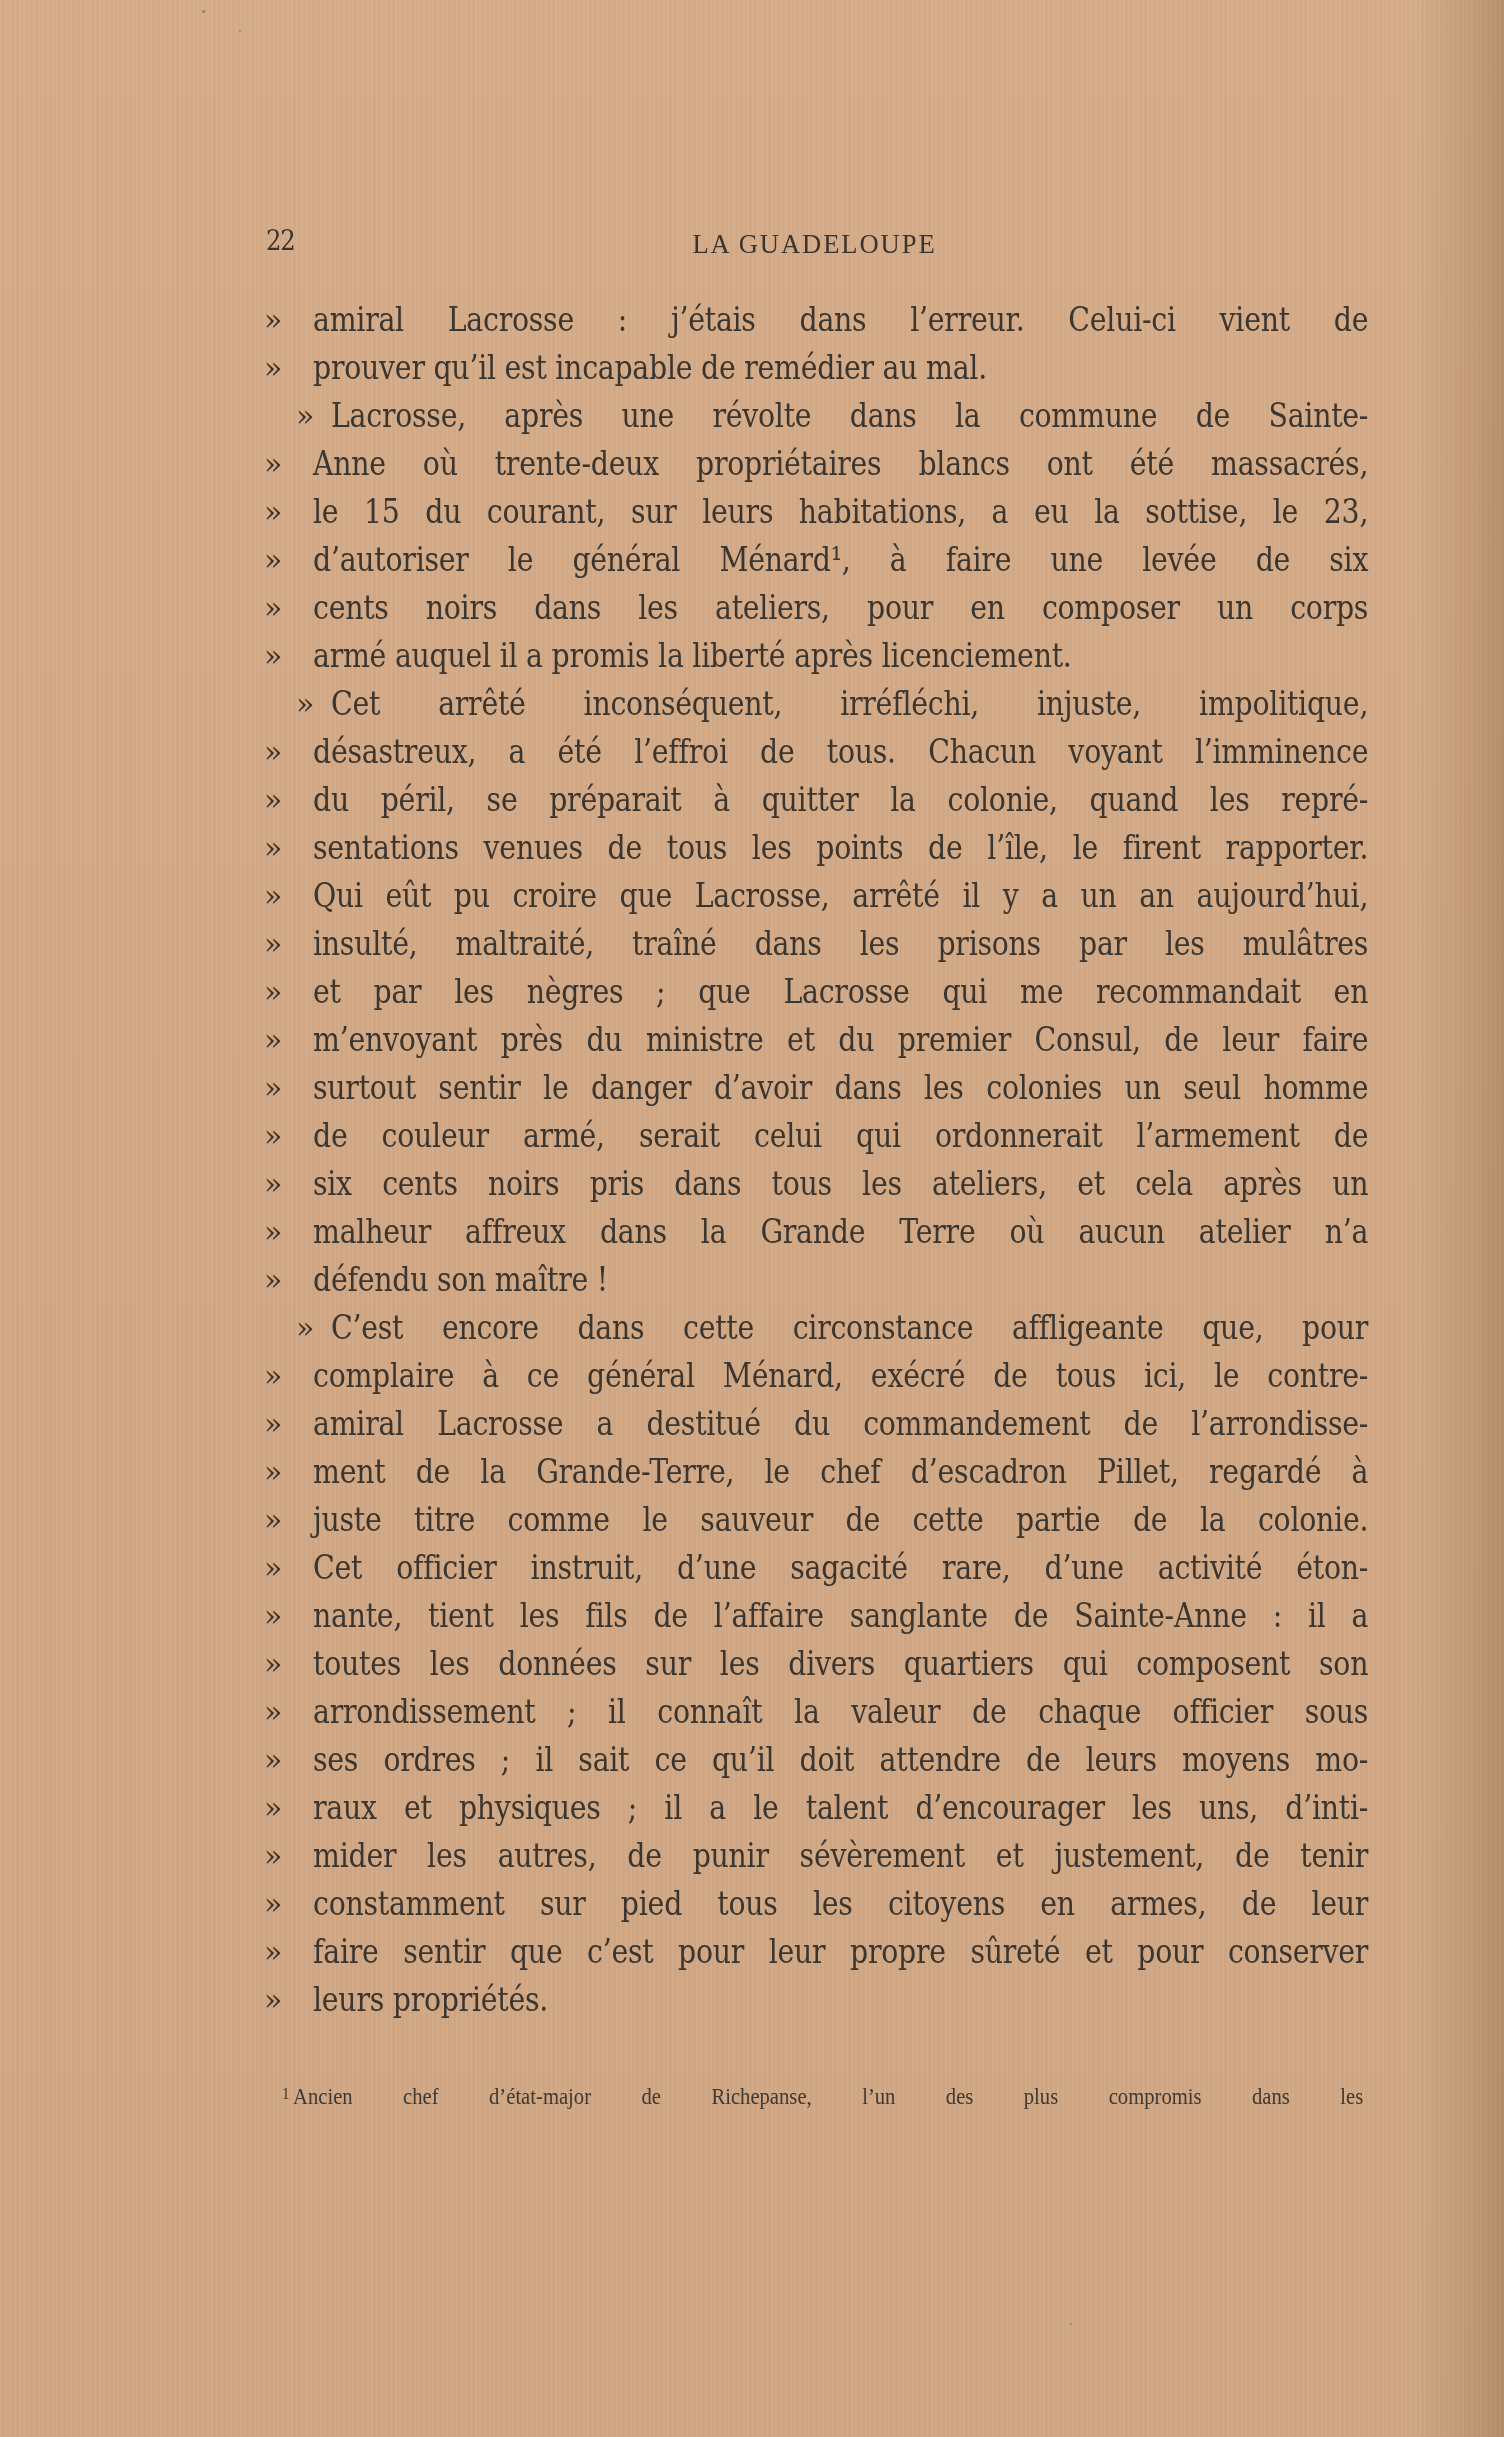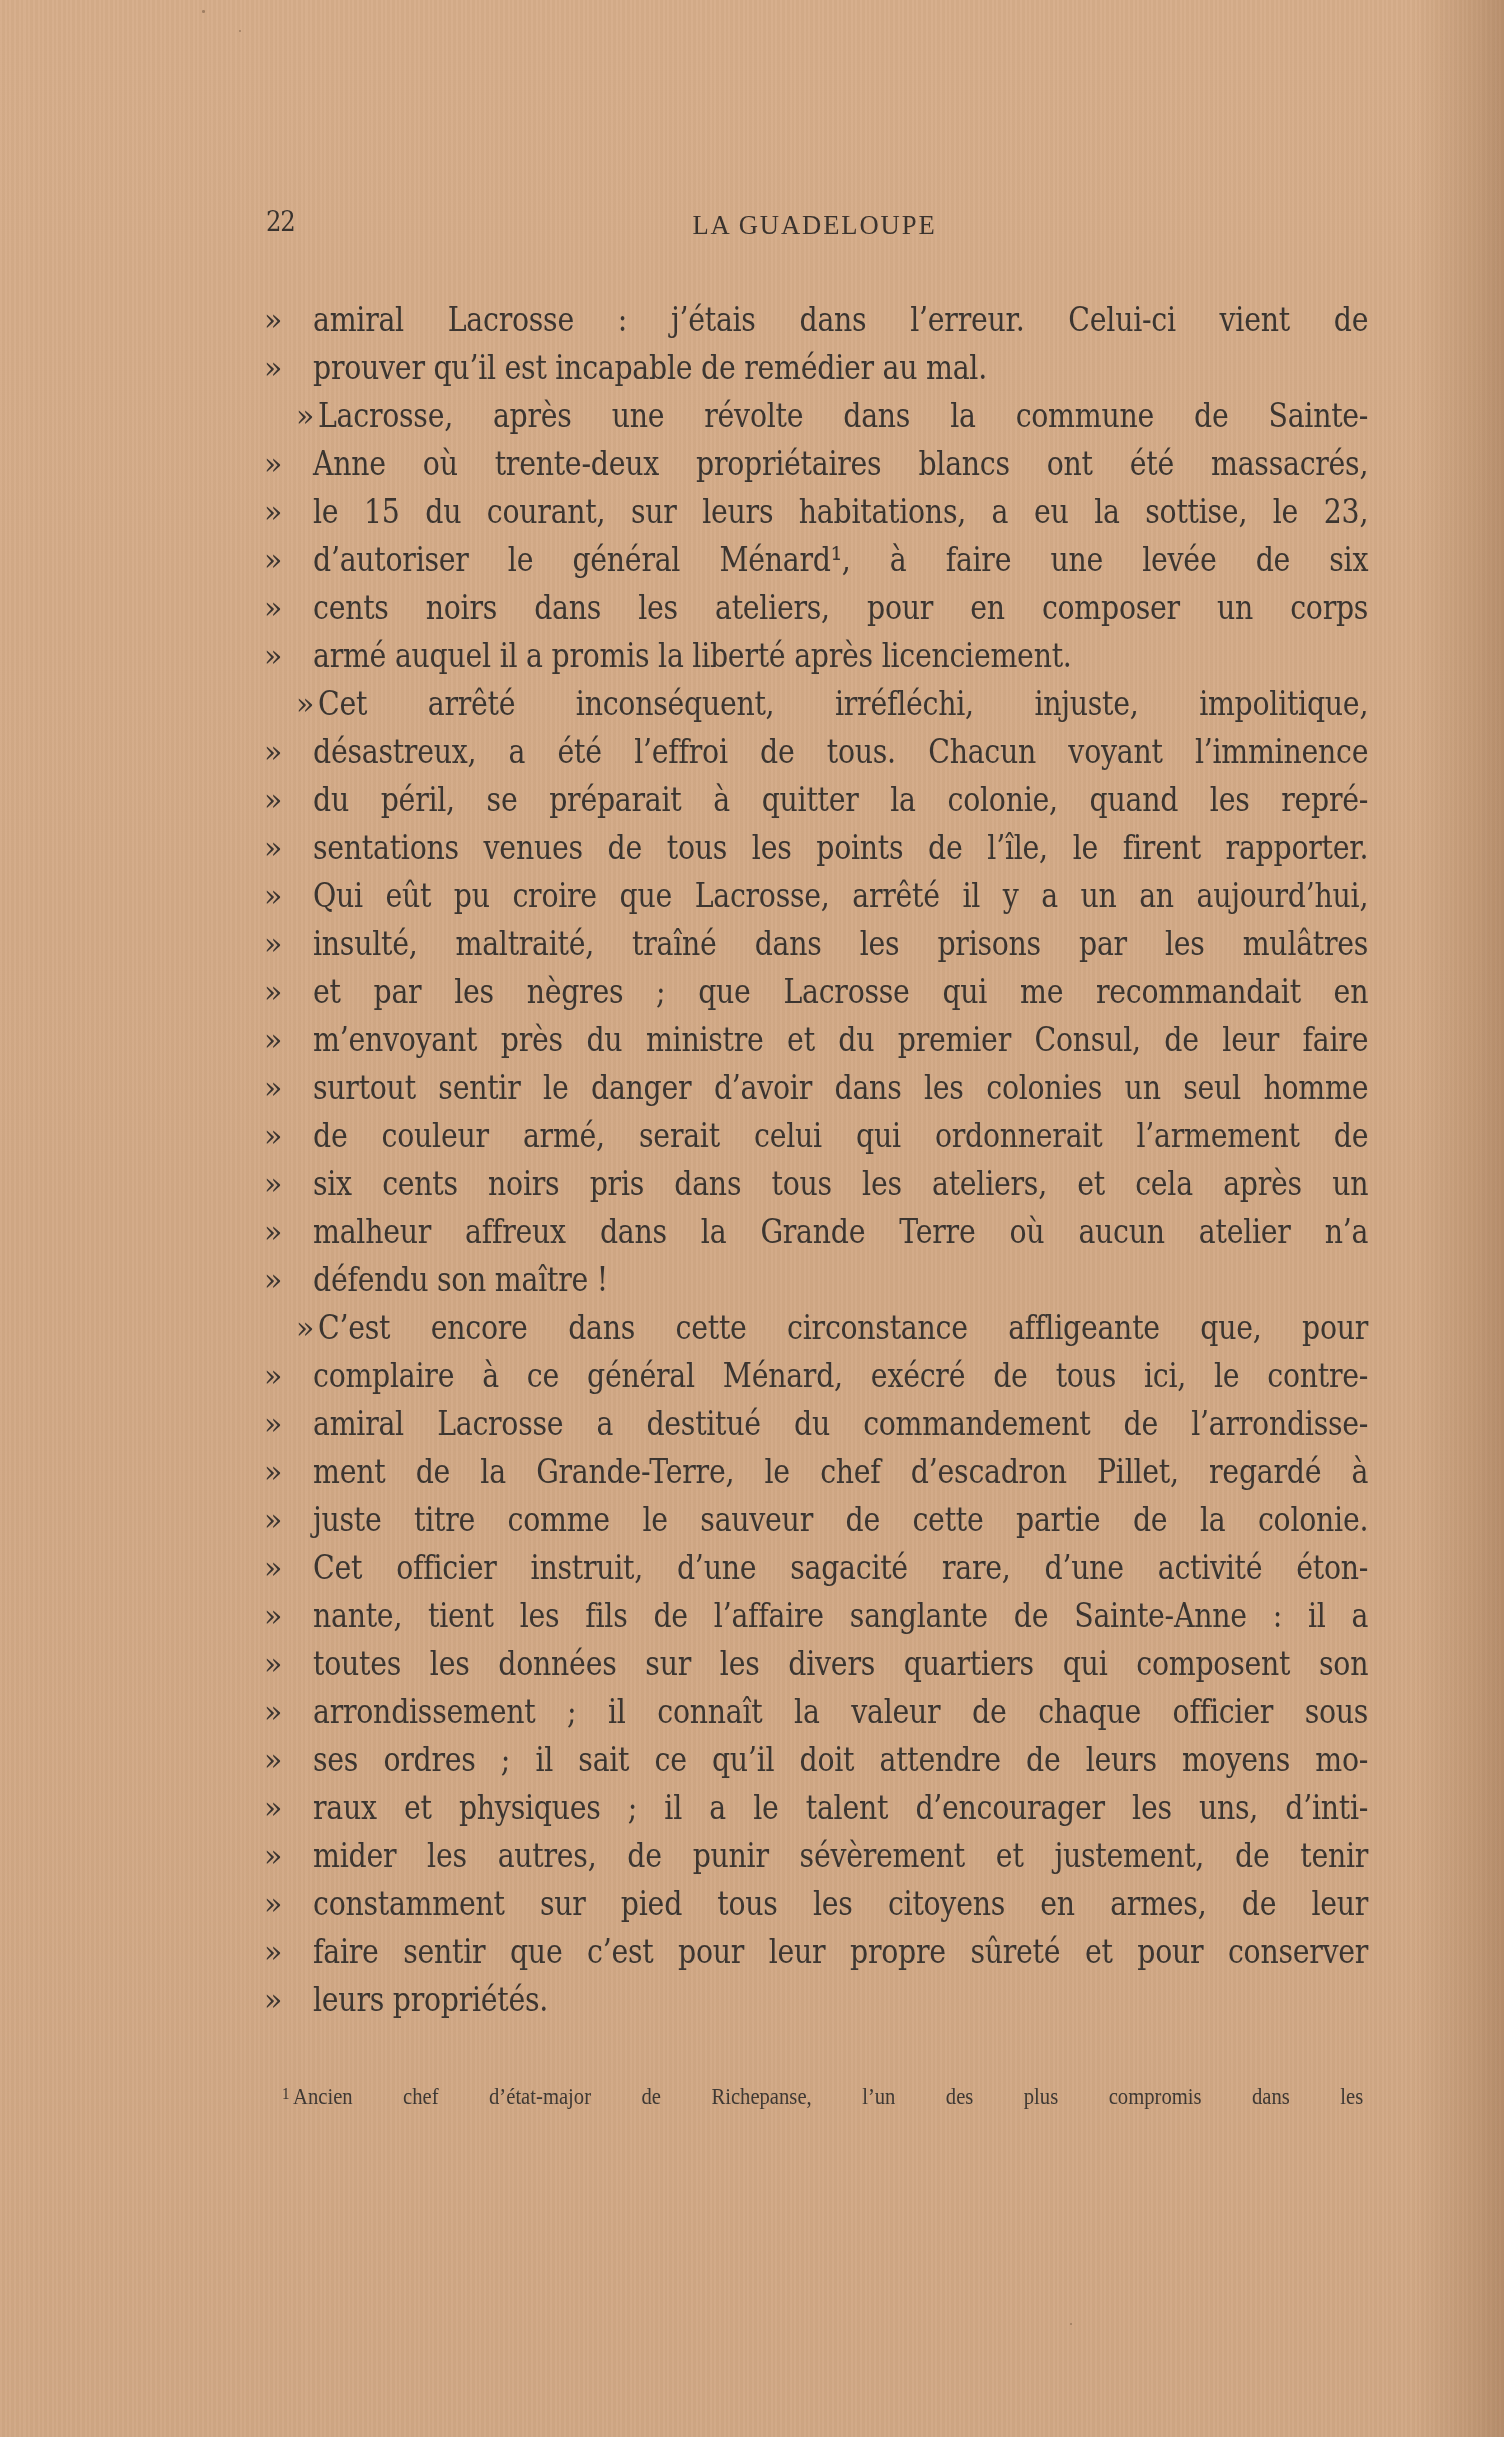--- a/index.html
+++ b/index.html
@@ -14,21 +14,21 @@
     background: #d3aa87;
     background-image:
       linear-gradient(90deg, rgba(0,0,0,0) 0%, rgba(0,0,0,0) 94%, rgba(120,80,45,0.18) 98%, rgba(110,70,40,0.28) 100%),
       repeating-linear-gradient(90deg, rgba(255,255,255,0.025) 0px, rgba(255,255,255,0.025) 2px, rgba(0,0,0,0.02) 2px, rgba(0,0,0,0.02) 4.7px),
       linear-gradient(180deg, #d6ad8a 0%, #d2a986 50%, #d1a885 100%);
     font-family: "DejaVu Serif", "Liberation Serif", serif;
     color: #3b3530;
   }
   .page-header {
     position: absolute;
-    top: 206px;
+    top: 225px;
     left: 266px;
     width: 1097px;
     height: 40px;
   }
   .page-number {
     position: absolute;
     left: 0;
     top: 0;
     font-size: 27px;
     letter-spacing: -1.3px;
@@ -80,21 +80,21 @@
     top: 0;
     text-align: justify;
     text-align-last: justify;
     transform-origin: left center;
     letter-spacing: -0.3px;
   }
   .line.indent .quote-mark {
     left: 32px;
   }
   .line.indent .line-text {
-    left: 54px;
+    left: 67px;
     text-decoration: underline;
   }
   .line.last .line-text {
     text-align-last: left;
   }
   .line-text .inner {
     display: inline-block;
     transform: scaleX(0.86);
     transform-origin: left center;
     width: 116.3%;

